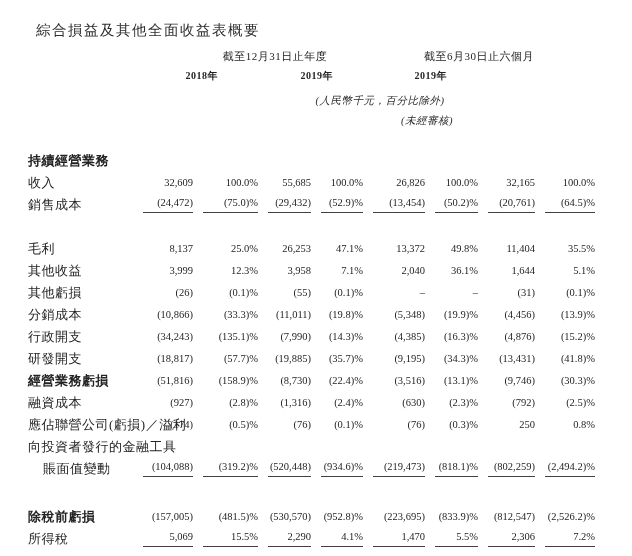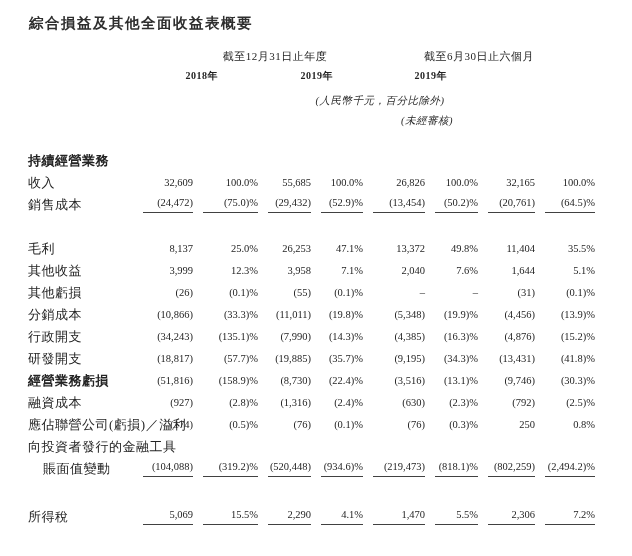--- a/index.html
+++ b/index.html
@@ -5,23 +5,23 @@
   html,body{margin:0;padding:0;background:#ffffff;}
   .page{
     position:relative;
     width:632px;height:556px;
     background:#ffffff;
     font-family:"Liberation Serif","DejaVu Serif",serif;
     color:#222222;
     overflow:hidden;
   }
   .title{
-    position:absolute;left:21px;top:6px;margin:8px;
+    position:absolute;left:21px;top:6px;margin:15px;
     font-family:"Liberation Sans","DejaVu Sans",sans-serif;
-    font-size:14.5px;font-weight:bold;letter-spacing:1.5px;
+    font-size:14.5px;font-weight:normal;letter-spacing:1.5px;
     color:#2e2e2e;white-space:nowrap;
   }
   .period-hdr{
     position:absolute;transform:translateX(-50%);
     font-weight:normal;font-size:11px;letter-spacing:.5px;white-space:nowrap;color:#242424;
   }
   .year-hdr{
     position:absolute;top:69px;width:100px;text-align:right;
     font-weight:bold;font-size:10px;letter-spacing:.5px;white-space:nowrap;color:#242424;
   }
@@ -145,21 +145,21 @@
           <td class="num">11,404</td>
           <td class="num">35.5%</td>
         </tr>
         <tr>
           <td class="lbl">其他收益</td>
           <td class="num">3,999</td>
           <td class="num">12.3%</td>
           <td class="num">3,958</td>
           <td class="num">7.1%</td>
           <td class="num">2,040</td>
-          <td class="num">7.6%</td>
+          <td class="num">36.1%</td>
           <td class="num">1,644</td>
           <td class="num">5.1%</td>
         </tr>
         <tr>
           <td class="lbl">其他虧損</td>
           <td class="num">(26)</td>
           <td class="num">(0.1)%</td>
           <td class="num">(55)</td>
           <td class="num">(0.1)%</td>
           <td class="num">–</td>
@@ -267,20 +267,31 @@
           <td class="num">
             <span class="u">(802,259)</span>
           </td>
           <td class="num">
             <span class="u">(2,494.2)%</span>
           </td>
         </tr>
         <tr class="spacer">
           <td colspan="9" style="height: 26px;"></td>
         </tr>
+        <tr class="bold">
+          <td class="lbl">除稅前虧損</td>
+          <td class="num">(157,005)</td>
+          <td class="num">(481.5)%</td>
+          <td class="num">(530,570)</td>
+          <td class="num">(952.8)%</td>
+          <td class="num">(223,695)</td>
+          <td class="num">(833.9)%</td>
+          <td class="num">(812,547)</td>
+          <td class="num">(2,526.2)%</td>
+        </tr>
         <tr>
           <td class="lbl">所得稅</td>
           <td class="num">
             <span class="u">5,069</span>
           </td>
           <td class="num">
             <span class="u">15.5%</span>
           </td>
           <td class="num">
             <span class="u">2,290</span>

